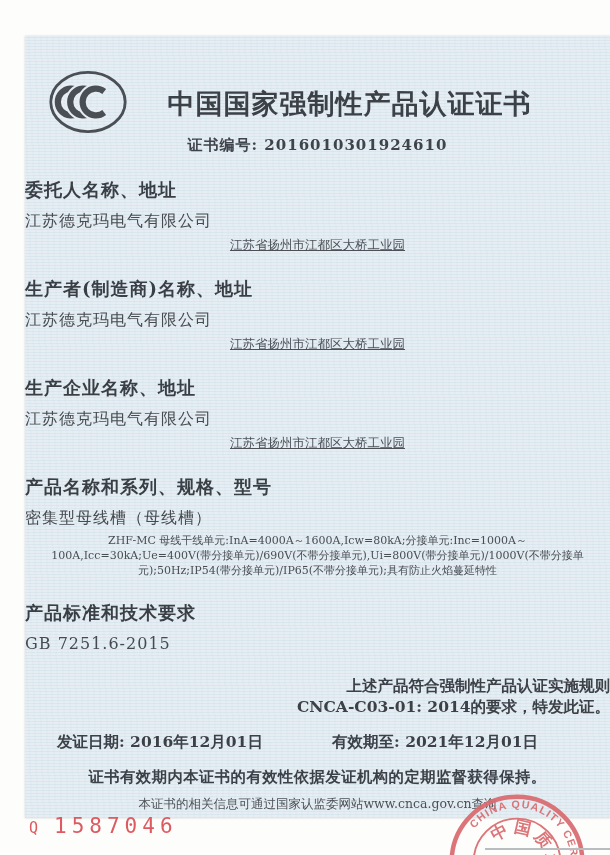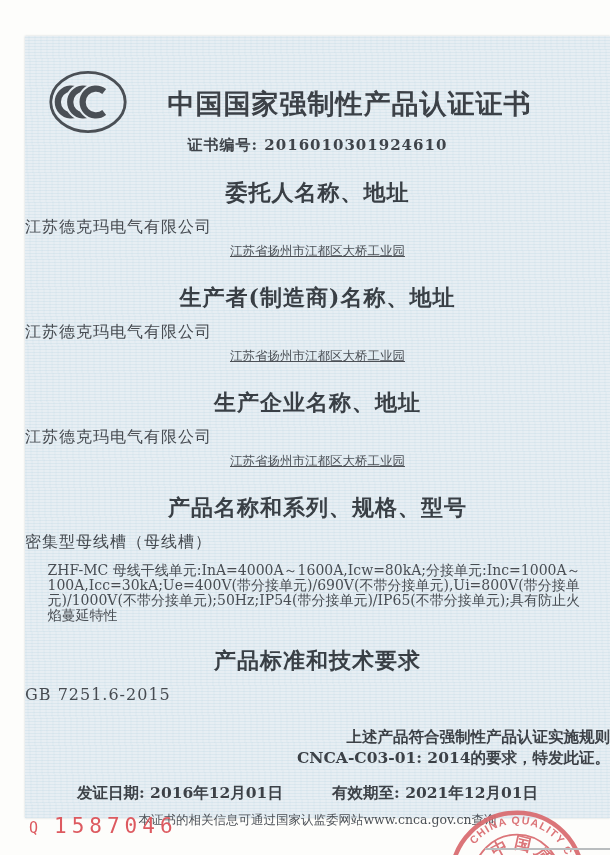--- a/index.html
+++ b/index.html
@@ -30,32 +30,33 @@
     color:#3c4147;
     padding:20px 40px 0 104px;
   }
   .cert-no {
     text-align:center;
     font-size:15px;
     font-weight:bold;
     letter-spacing:1px;
     color:#3f444a;
   }
-  .sec-heading { text-align:center; font-size:22px; font-weight:bold; margin-top:23px; color:#393f45; letter-spacing:1px;}
+  .sec-heading { font-size:18px; font-weight:bold; margin-top:23px; color:#393f45; letter-spacing:1px;}
   .sec-name   { font-size:16px; margin-top:9px;  color:#464b51; letter-spacing:1px;}
   .sec-addr   { text-align:center; font-size:12.5px; margin-top:5px; color:#4c5157;text-decoration:underline; }
   .spec {
-    width:540px; margin:10px auto 0;
-    font-size:14px; line-height:15px;
+    width:540px; margin:4px auto 0;
+    text-align:center;
+    font-size:11px; line-height:15px;
     color:#484d53;
   }
   .conf { text-align:right; margin-top:22px; font-size:15.5px; font-weight:bold; line-height:21px; color:#3c4147;}
   .dates-row {
     display:flex; justify-content:space-between;
-    padding:0 72px 0 52px;
+    padding:0 72px 0 32px;
     margin-top:15px;
     font-size:15.5px; font-weight:bold; color:#3c4147;
   }
   .validity { text-align:center; margin-top:14px; font-size:15.3px; font-weight:bold; color:#3c4147; letter-spacing:0.5px;}
   .info-note { text-align:center; margin-top:8px; font-size:12.5px; color:#4c5157;}
   .footer { position:relative; height:176px; margin-top:6px; }
   .seal { position:absolute; right:18px; top:-32px; opacity:0.92; }
   .serial {
     position:absolute; left:29px; top:814px;
     display:flex; align-items:baseline; gap:16px;
@@ -122,20 +123,21 @@
   <div class="conf">
     <div>上述产品符合强制性产品认证实施规则</div>
     <div>CNCA-C03-01: 2014的要求，特发此证。</div>
   </div>
 
   <div class="dates-row">
     <span>发证日期: 2016年12月01日</span>
     <span>有效期至: 2021年12月01日</span>
   </div>
 
+  <div class="validity">证书有效期内本证书的有效性依据发证机构的定期监督获得保持。</div>
   <div class="info-note">本证书的相关信息可通过国家认监委网站www.cnca.gov.cn查询</div>
 
   <div class="footer">
 
     <div class="seal">
       <svg width="150" height="150" viewBox="0 0 140 140">
         <circle cx="70" cy="70" r="61" fill="none" stroke="#d96a6e" stroke-width="4.2"></circle>
         <circle cx="70" cy="70" r="40.5" fill="none" stroke="#d96a6e" stroke-width="1.8"></circle>
         <defs>
           <path id="sealOuterPath" d="M 19.5 70 A 50.5 50.5 0 1 1 120.5 70 A 50.5 50.5 0 1 1 19.5 70"></path>

